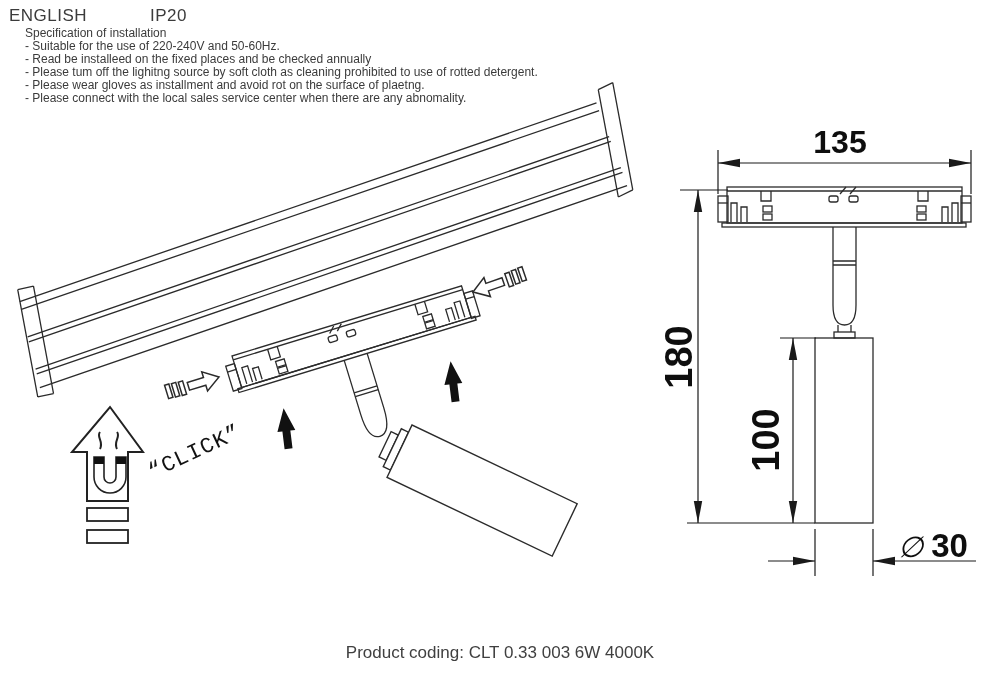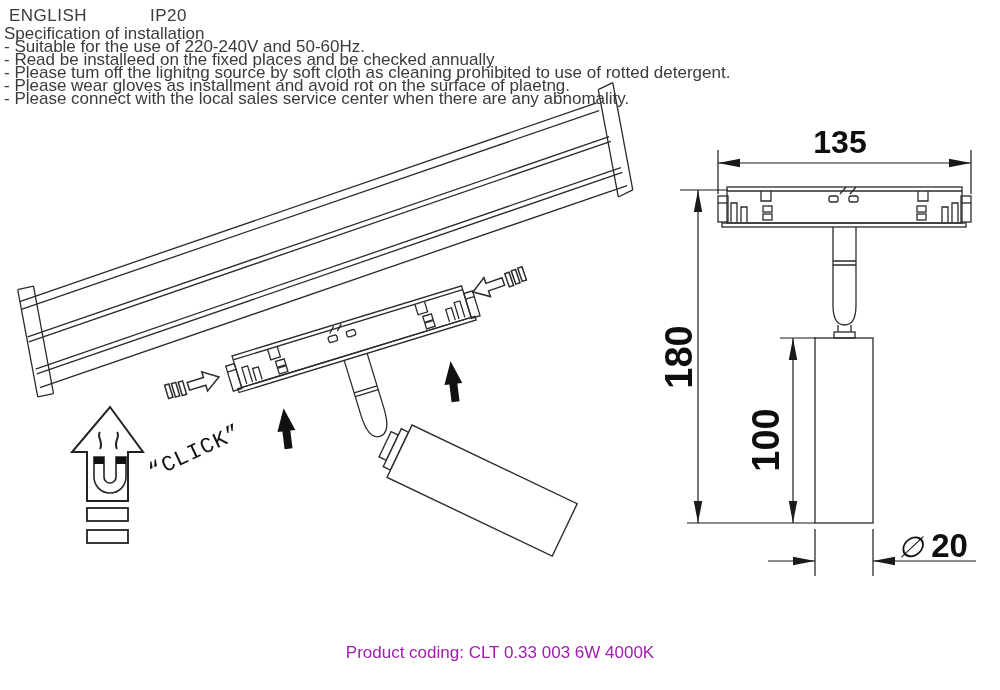--- a/index.html
+++ b/index.html
@@ -2,32 +2,32 @@
 <html><head>
 <meta charset="utf-8">
 <style>
   html,body{margin:0;padding:0;background:#fff;}
   .page{position:relative;width:976px;height:690px;background:#fff;overflow:hidden;
         font-family:"Liberation Sans",sans-serif;color:#333;}
   .art{position:absolute;left:0;top:0;}
   .hdr{position:absolute;top:6px;font-size:17px;color:#3b3b3b;letter-spacing:.5px;}
   .hdr-lang{left:9px;}
   .hdr-ip{left:150px;}
-  .spec{position:absolute;left:4px;top:27px;font-size:17px;line-height:13px;color:#3b3b3b;white-space:nowrap;}
+  .spec{position:absolute;left:25px;top:27px;font-size:12px;line-height:13px;color:#3b3b3b;white-space:nowrap;}
   .click-label{position:absolute;left:150px;top:461px;font-family:"Liberation Mono","DejaVu Sans Mono",monospace;
                font-size:22px;color:#111;transform:rotate(-25deg);transform-origin:0 50%;
                letter-spacing:1px;white-space:nowrap;}
   .dim{position:absolute;font-weight:700;color:#0e0e0e;text-align:center;line-height:1;}
   .dim-135{left:780px;top:126px;width:120px;font-size:32px;text-align:center;}
   .dim-180{left:629px;top:338px;width:100px;font-size:38px;transform:rotate(-90deg);}
   .dim-100{left:716px;top:421px;width:100px;font-size:38px;transform:rotate(-90deg);}
   .dim-dia{position:absolute;left:898px;top:527px;display:flex;align-items:baseline;gap:8px;color:#0e0e0e;}
   .dim-dia .phi{font-size:29px;font-style:italic;font-weight:400;}
   .dim-dia .val{font-size:33px;font-weight:700;}
-  .footer{position:absolute;left:0;top:643px;width:1000px;text-align:center;font-size:17px;color:#a21caf;}
+  .footer{position:absolute;left:0;top:643px;width:1000px;text-align:center;font-size:17px;color:#404040;}
 </style>
 </head>
 <body>
 
 <div class="page">
 
   <svg class="art" width="1000" height="690" viewBox="0 0 1000 690">
 
     <g stroke="#2b2b2b" stroke-width="1.3" fill="none" transform="translate(25.4,299.6) rotate(-19)">
       <path d="M-6 0 H604 M-7 8 H604 M-10 36 H605 M-10.5 41 H605 M-13 69 H606 M-13.5 74 H606 M-15 88 H606"></path>
@@ -167,17 +167,17 @@
     <div>- Please connect with the local sales service center when there are any abnomality.</div>
   </div>
 
   <div class="click-label">“CLICK”</div>
 
   <div class="dim dim-135">135</div>
   <div class="dim dim-180">180</div>
   <div class="dim dim-100">100</div>
   <div class="dim-dia">
     <span class="phi">∅</span>
-    <span class="val">20</span>
+    <span class="val">30</span>
   </div>
 
   <div class="footer">Product coding: CLT 0.33 003 6W 4000K</div>
 </div>
 
 </body></html>

